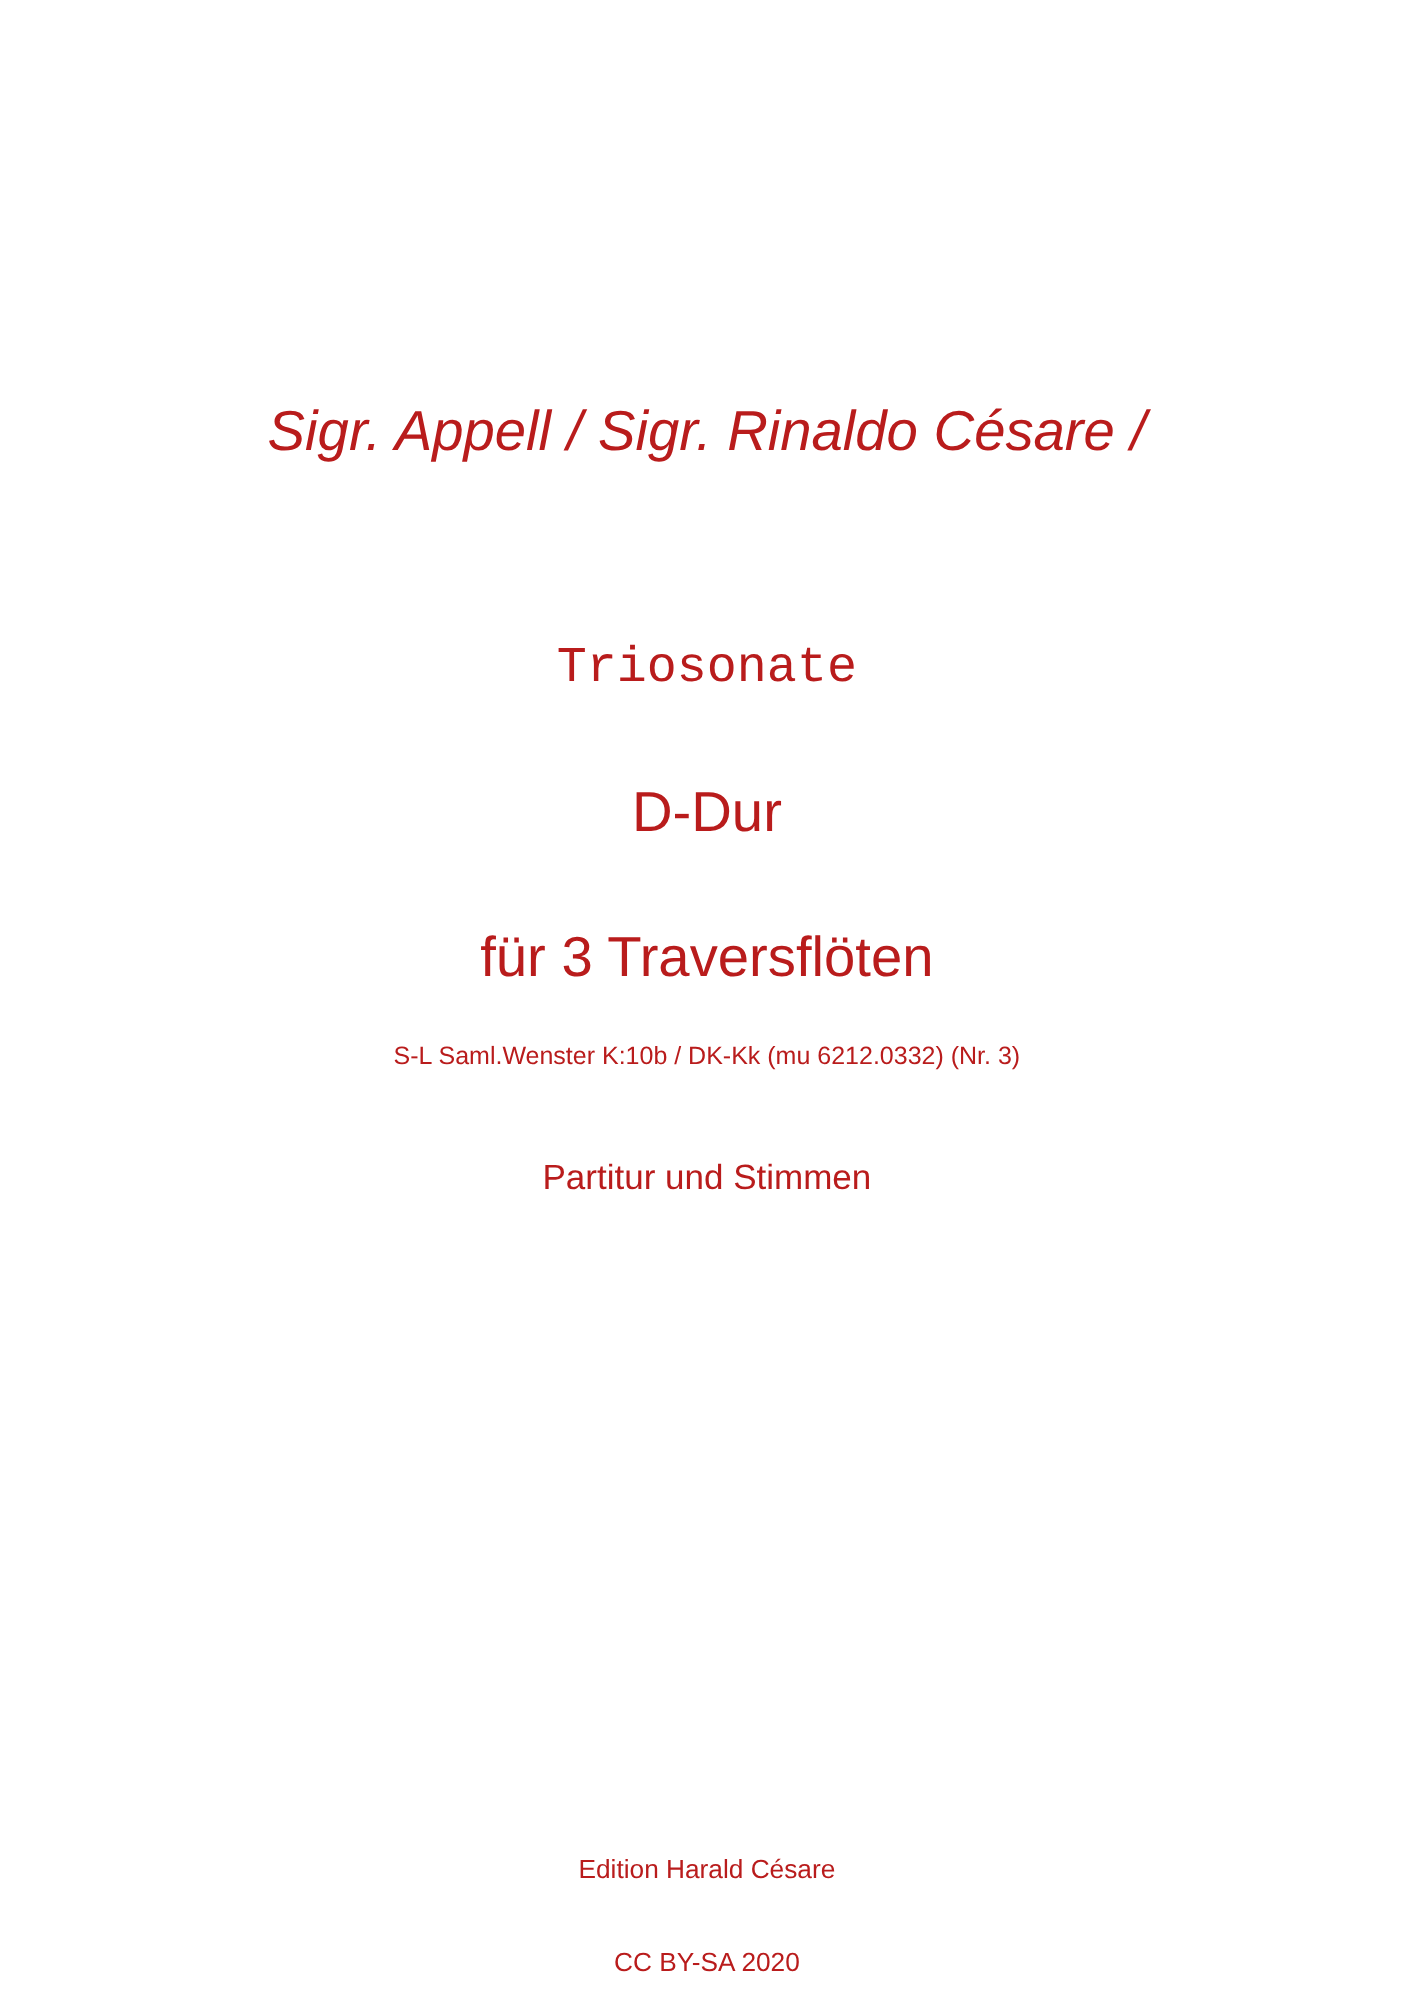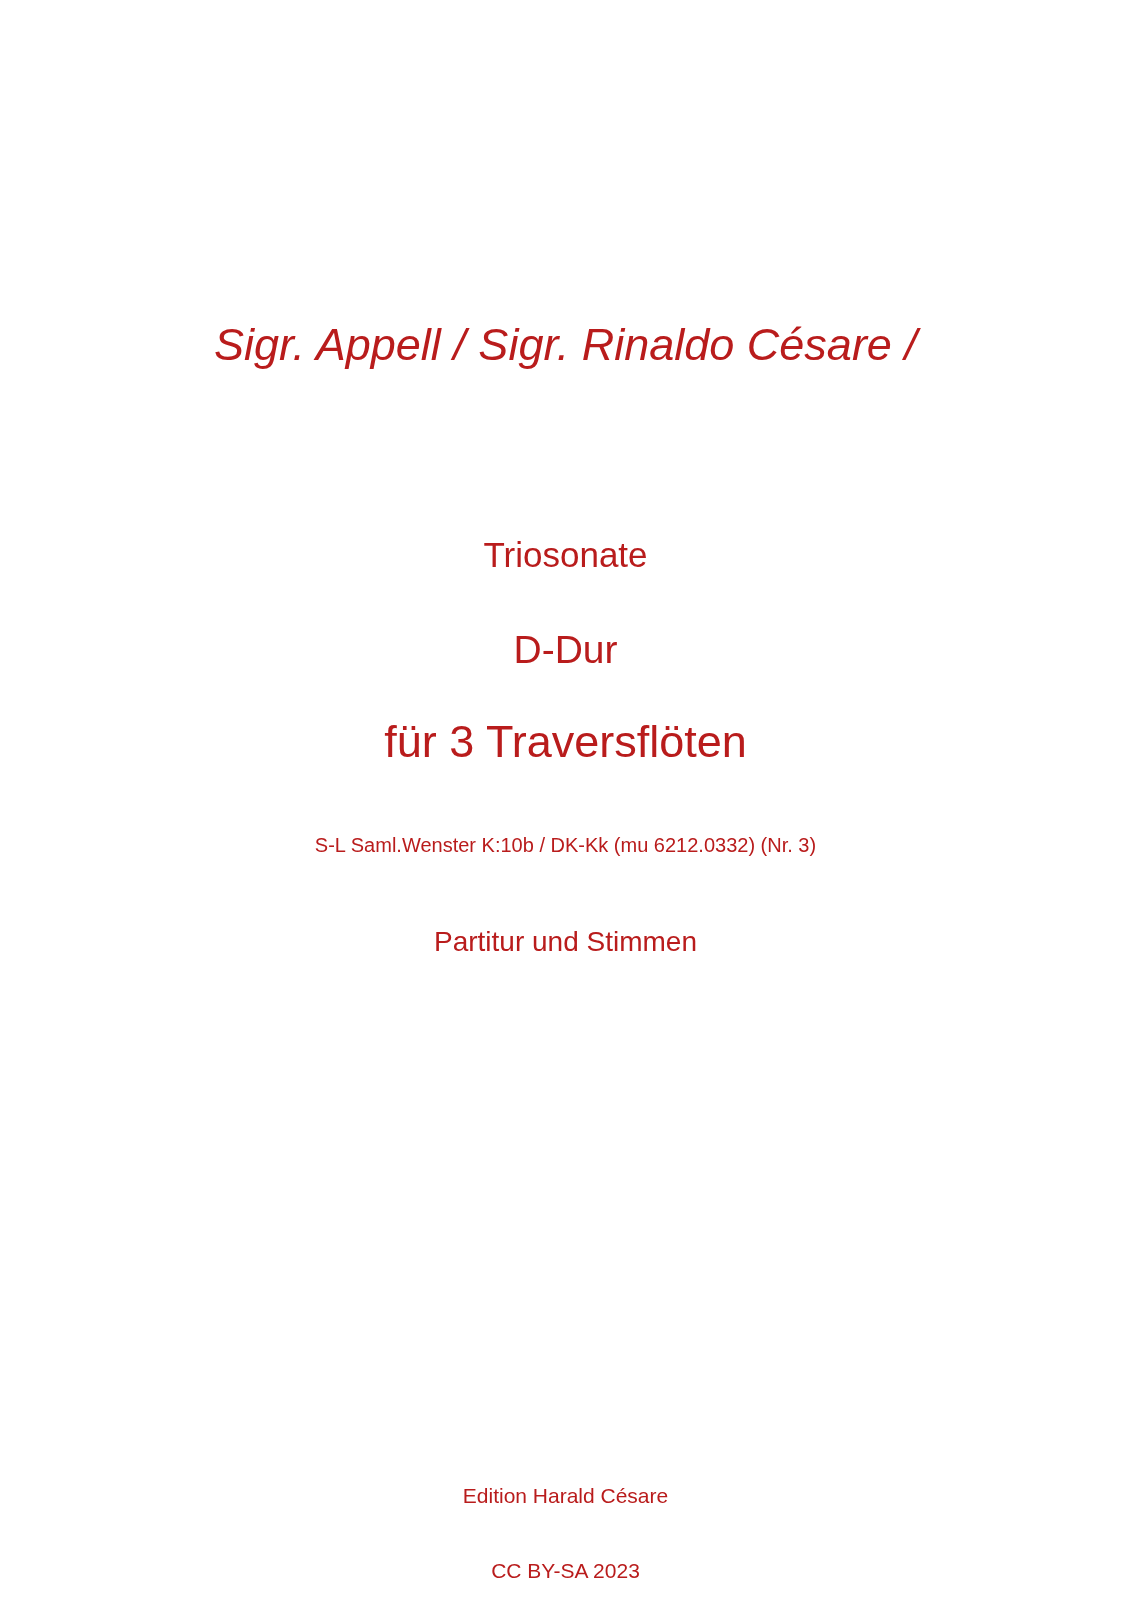--- a/index.html
+++ b/index.html
@@ -24,31 +24,32 @@
     text-align: center;
     white-space: pre;
   }
   .composers {
     top: 188px;
     font-size: 45px;
     font-style: italic;
     line-height: 58px;
   }
   .work-title {
-    top: 517px;
-    font-size: 35px;
+    top: 498px;
+    font-size: 40px;
     line-height: 52px;
+    font-family: Liberation Mono, monospace;
   }
   .work-key {
     top: 612px;
-    font-size: 39px;
+    font-size: 45px;
     line-height: 52px;
   }
   .instrumentation {
-    top: 704px;
+    top: 728px;
     font-size: 45px;
     line-height: 52px;
   }
   .source-reference {
     top: 816px;
     font-size: 20px;
     line-height: 34px;
   }
   .edition-format {
     top: 914px;
@@ -75,16 +76,16 @@
   <div class="line work-key">D-Dur</div>
 
   <div class="line instrumentation">für 3 Traversflöten</div>
 
   <div class="line source-reference">S-L Saml.Wenster K:10b / DK-Kk (mu 6212.0332) (Nr. 3)</div>
 
   <div class="line edition-format">Partitur und Stimmen</div>
 
   <div class="line footer">
     <div>Edition Harald Césare</div>
-    <div>CC BY-SA 2023</div>
+    <div>CC BY-SA 2020</div>
   </div>
 
 </div>
 
 </body></html>

